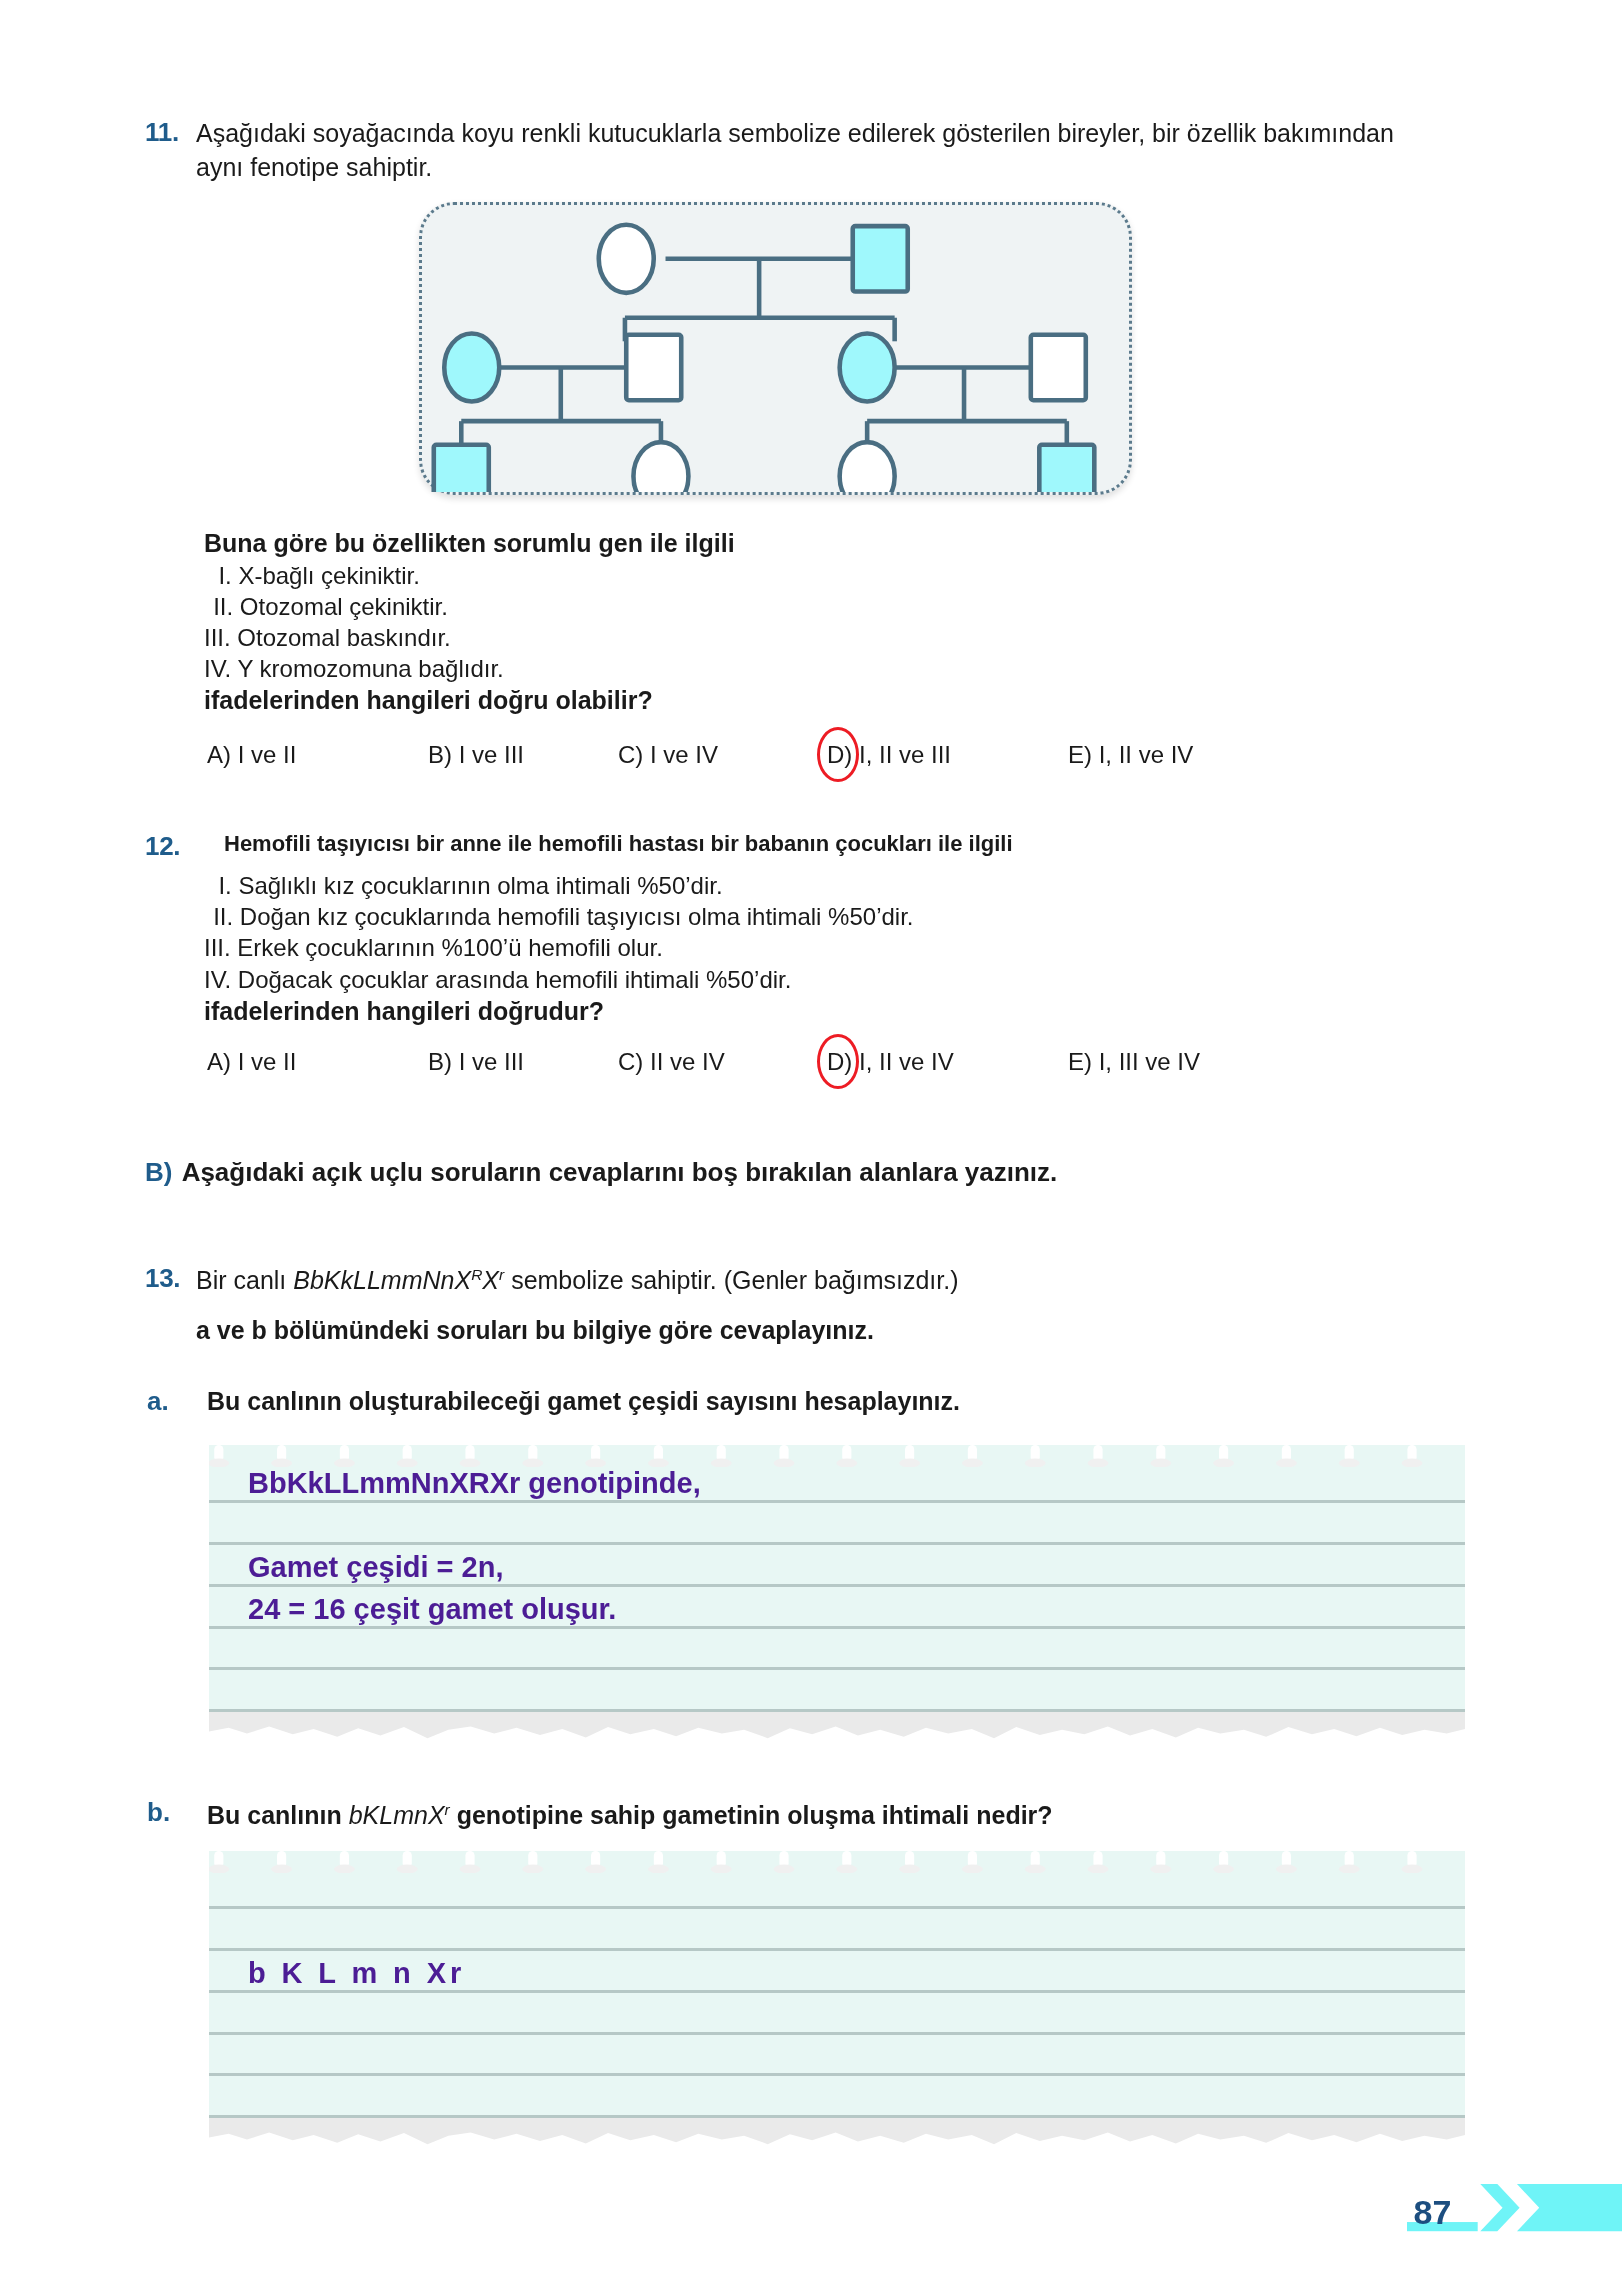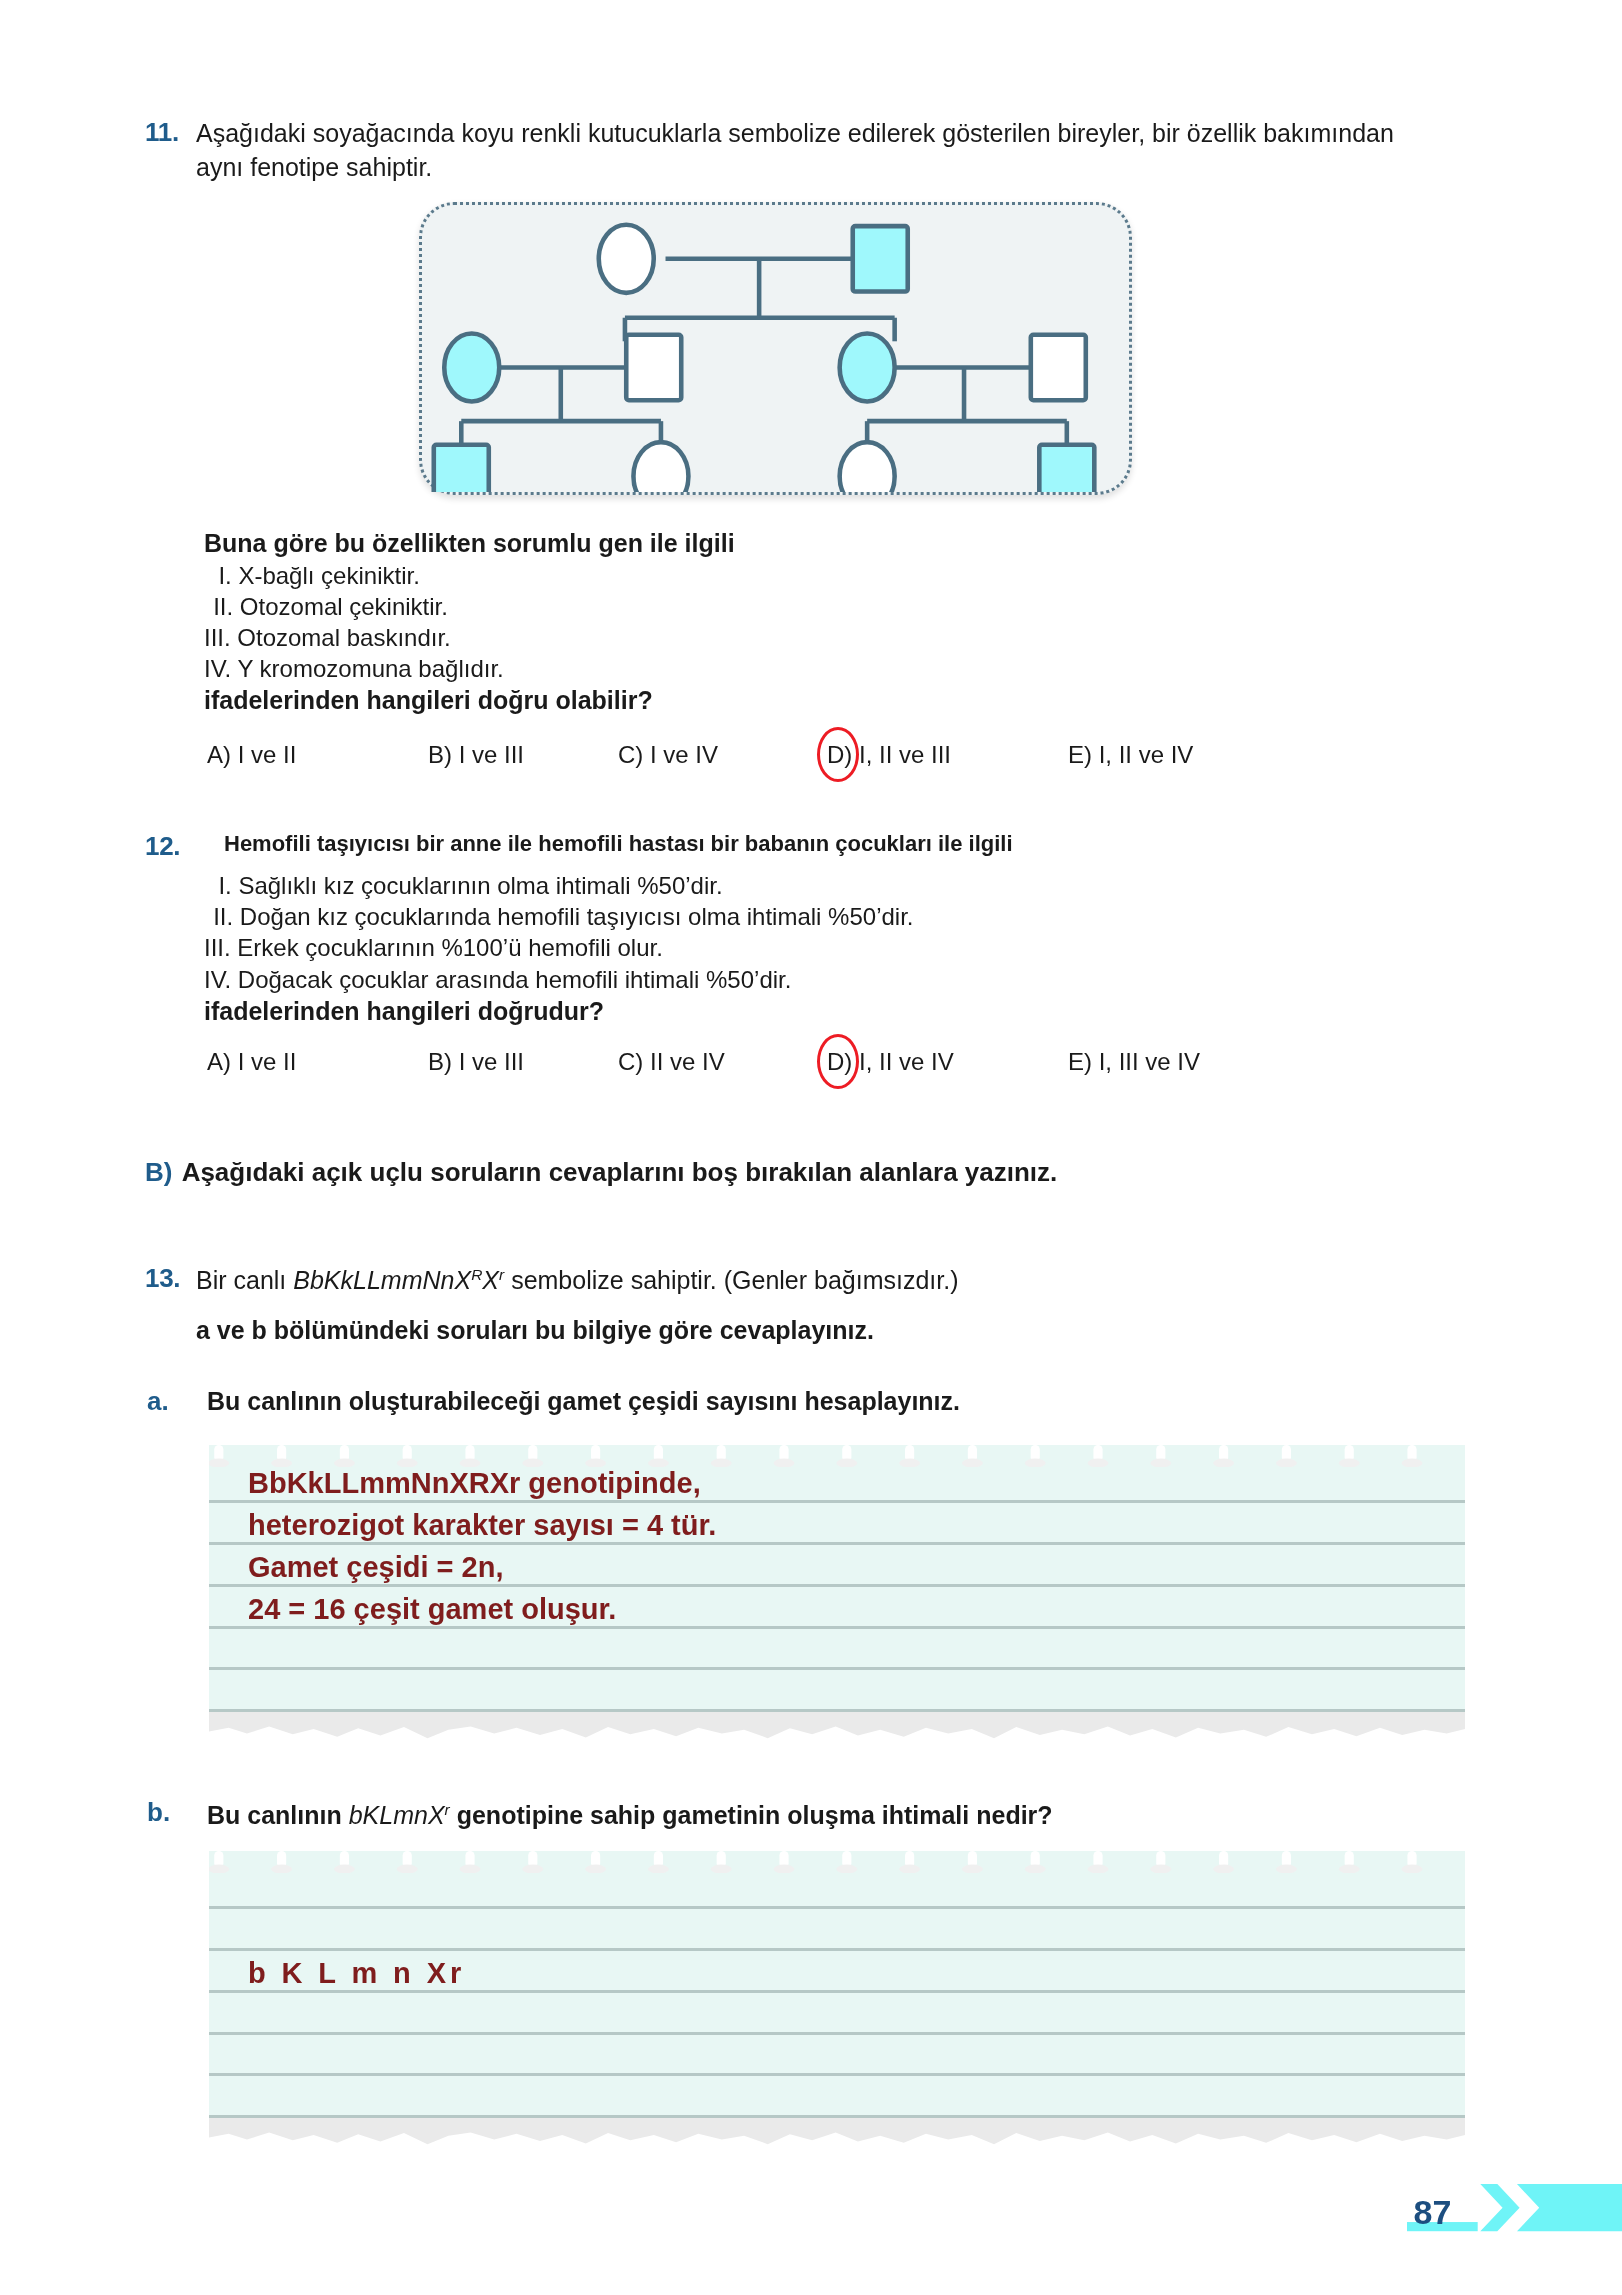--- a/index.html
+++ b/index.html
@@ -140,21 +140,21 @@
   .rules { position: absolute; left: 0; top: 0; width: 100%; height: 100%; }
   .rule {
     position: absolute;
     left: 0;
     width: 100%;
     height: 3.3px;
     background: #B6C8C6;
   }
   .handwriting {
     position: absolute;
-    color: #7f1d1d;
+    color: #4c1d95;
     font-weight: bold;
     font-size: 29px;
     white-space: pre;
   }
   .handwriting.spaced { letter-spacing: 3.9px; }
 
   
   #footer {
     position: absolute;
     left: 1407px;
@@ -371,21 +371,20 @@
     <div class="rules">
       <div class="rule" style="top:55px;"></div>
       <div class="rule" style="top:97px;"></div>
       <div class="rule" style="top:139px;"></div>
       <div class="rule" style="top:181px;"></div>
       <div class="rule" style="top:222px;"></div>
       <div class="rule" style="top:264px;"></div>
     </div>
 
     <div class="handwriting" style="left:39px; top:22px;">BbKkLLmmNnXRXr genotipinde,</div>
-    <div class="handwriting" style="left:39px; top:64px;">heterozigot karakter sayısı = 4 tür.</div>
     <div class="handwriting" style="left:39px; top:106px;">Gamet çeşidi = 2n,</div>
     <div class="handwriting" style="left:39px; top:148px;">24 = 16 çeşit gamet oluşur.</div>
 
     <svg class="torn" viewBox="0 0 1920 52" preserveAspectRatio="none">
       <rect x="0" y="0" width="1920" height="52" fill="#EAEAEA"></rect>
       <path fill="#FFFFFF" d="M0,30 L30,24 L58,33 L92,22 L128,34 L160,26 L196,38 L228,25 L262,36 L298,23
         L334,40 L366,27 L400,22 L436,33 L470,24 L506,35 L540,26 L576,39 L610,23 L644,34 L680,26
         L714,37 L748,24 L784,33 L818,27 L854,40 L888,25 L922,34 L958,22 L992,36 L1026,27 L1062,38
         L1096,24 L1130,33 L1166,26 L1200,40 L1234,23 L1270,35 L1304,27 L1338,34 L1374,22 L1408,36
         L1442,26 L1478,39 L1512,24 L1546,33 L1582,27 L1616,38 L1650,23 L1686,34 L1720,26 L1754,37

